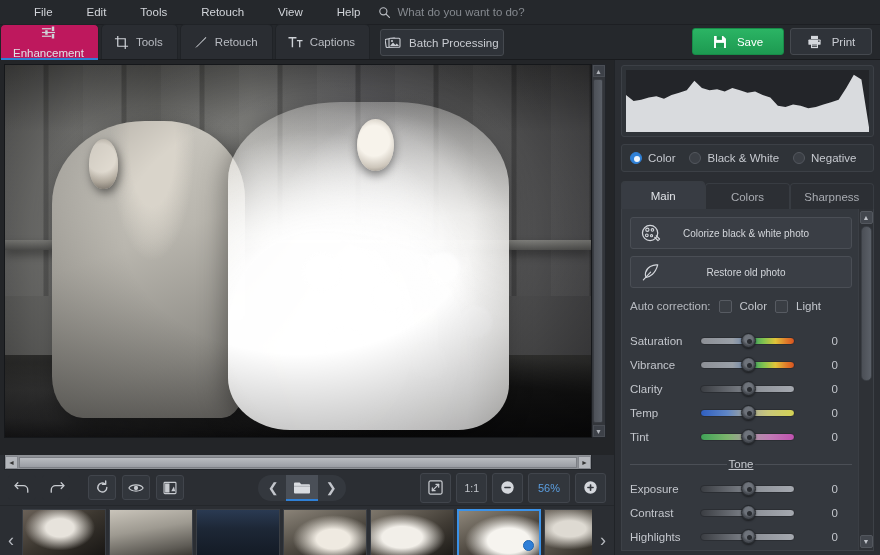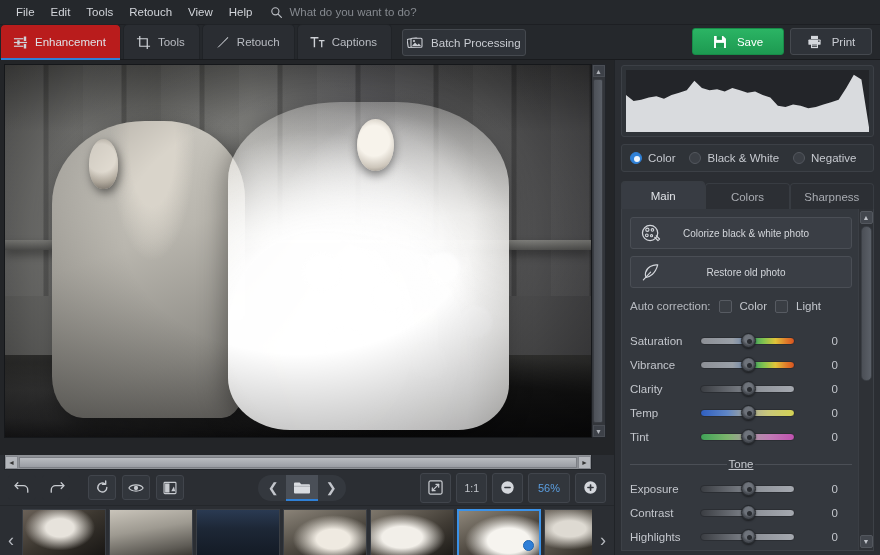--- a/index.html
+++ b/index.html
@@ -16,21 +16,21 @@
 
   
   .menubar {
     height: 25px; background: #25282c;
     display: flex; align-items: center;
     padding-left: 8px; flex: none;
     border-bottom: 1px solid #1d1f23;
   }
   .menu-item {
     padding: 3px 8px; font-size: 11.5px; color: #d2d5da;
-    cursor: default; border-radius: 2px;
+    cursor: default; border-radius: 2px; margin-left: 18px;
   }
   .search-wrap { display: flex; align-items: center; margin-left: 10px; gap: 6px; }
   .search-ico { width: 13px; height: 13px; display:block; }
   .search-inp {
     background: transparent; border: none; outline: none;
     color: #8b8f96; font-size: 11.5px; width: 230px;
     font-family: "Liberation Sans", sans-serif;
   }
   .search-inp::placeholder { color: #85898f; }
 
@@ -43,21 +43,21 @@
   .tabs { display: flex; height: 35px; align-items: stretch; }
   .tab {
     display: flex; align-items: center; gap: 7px;
     padding: 0 14px 0 12px; height: 35px;
     background: #2a2d32; color: #b9bcc2; font-size: 11.5px;
     border-radius: 5px 5px 0 0; margin-right: 2px;
     position: relative; cursor: pointer;
     border: 1px solid #202327; border-bottom: none;
   }
   .tab.active {
-    background: #b91c1c; color: #dfe2e6;
+    background: #be185d; color: #dfe2e6; flex-direction: column;
   }
   .tab.active::after {
     content:''; position:absolute; left:0; right:0; bottom:-1px; height:2px;
     background:#2f80d6;
   }
   .tab .ico { width: 15px; height: 15px; display:block; }
   .tab-gap { width: 8px; }
   .batchbtn {
     display:flex; align-items:center; gap:8px;
     height: 27px; margin-bottom: 3px; padding: 0 4px;

